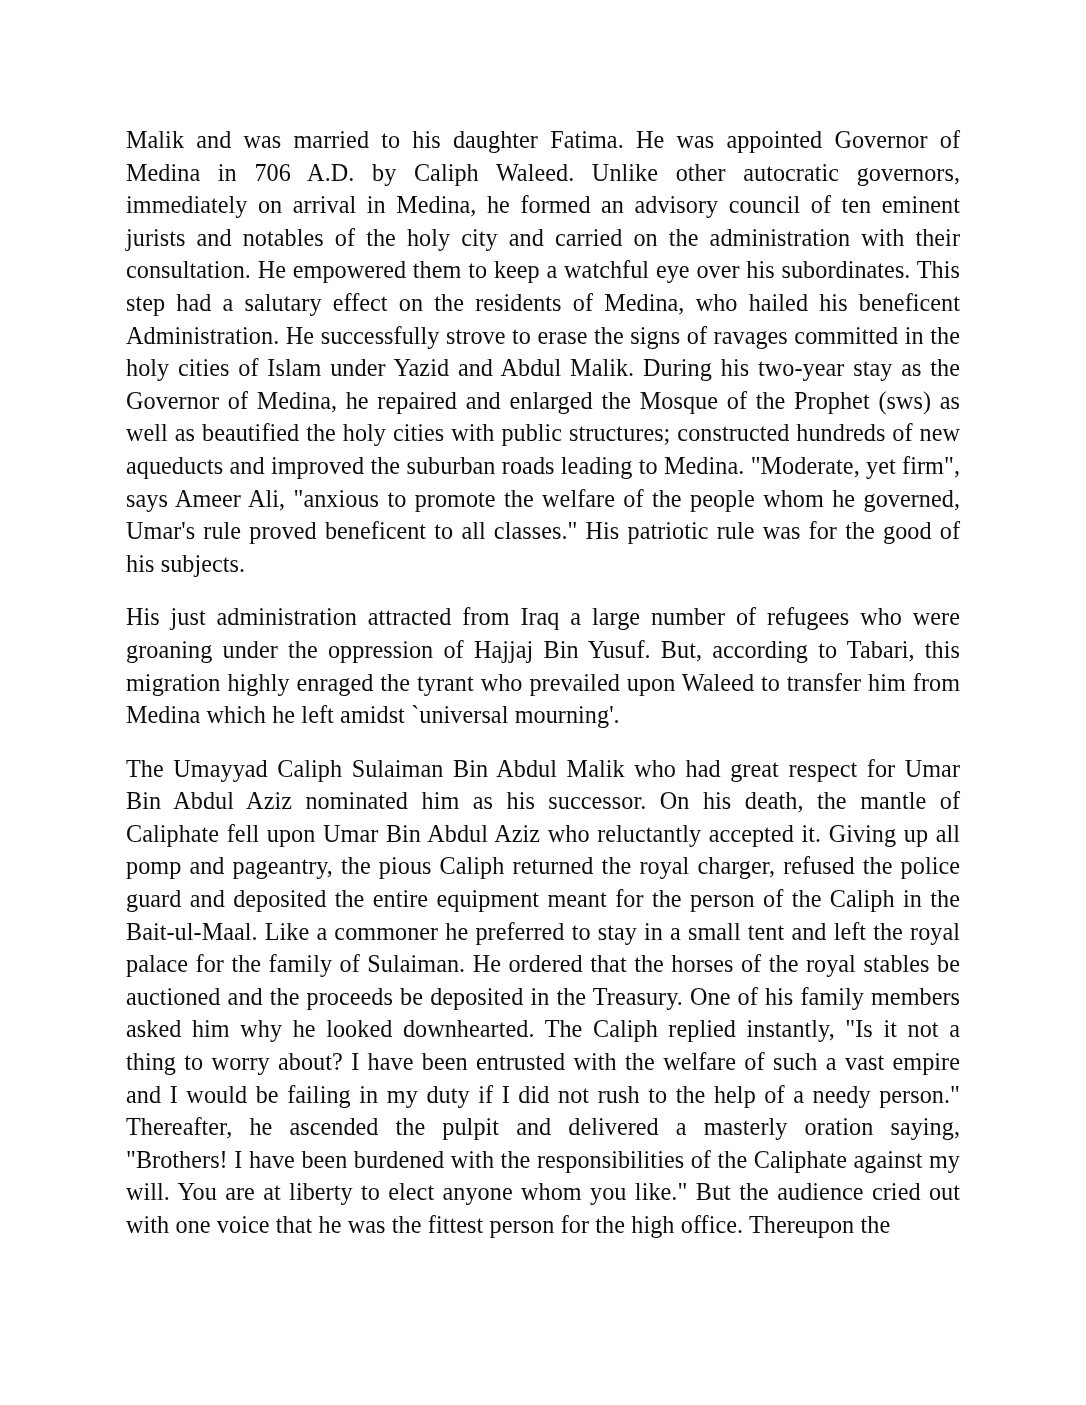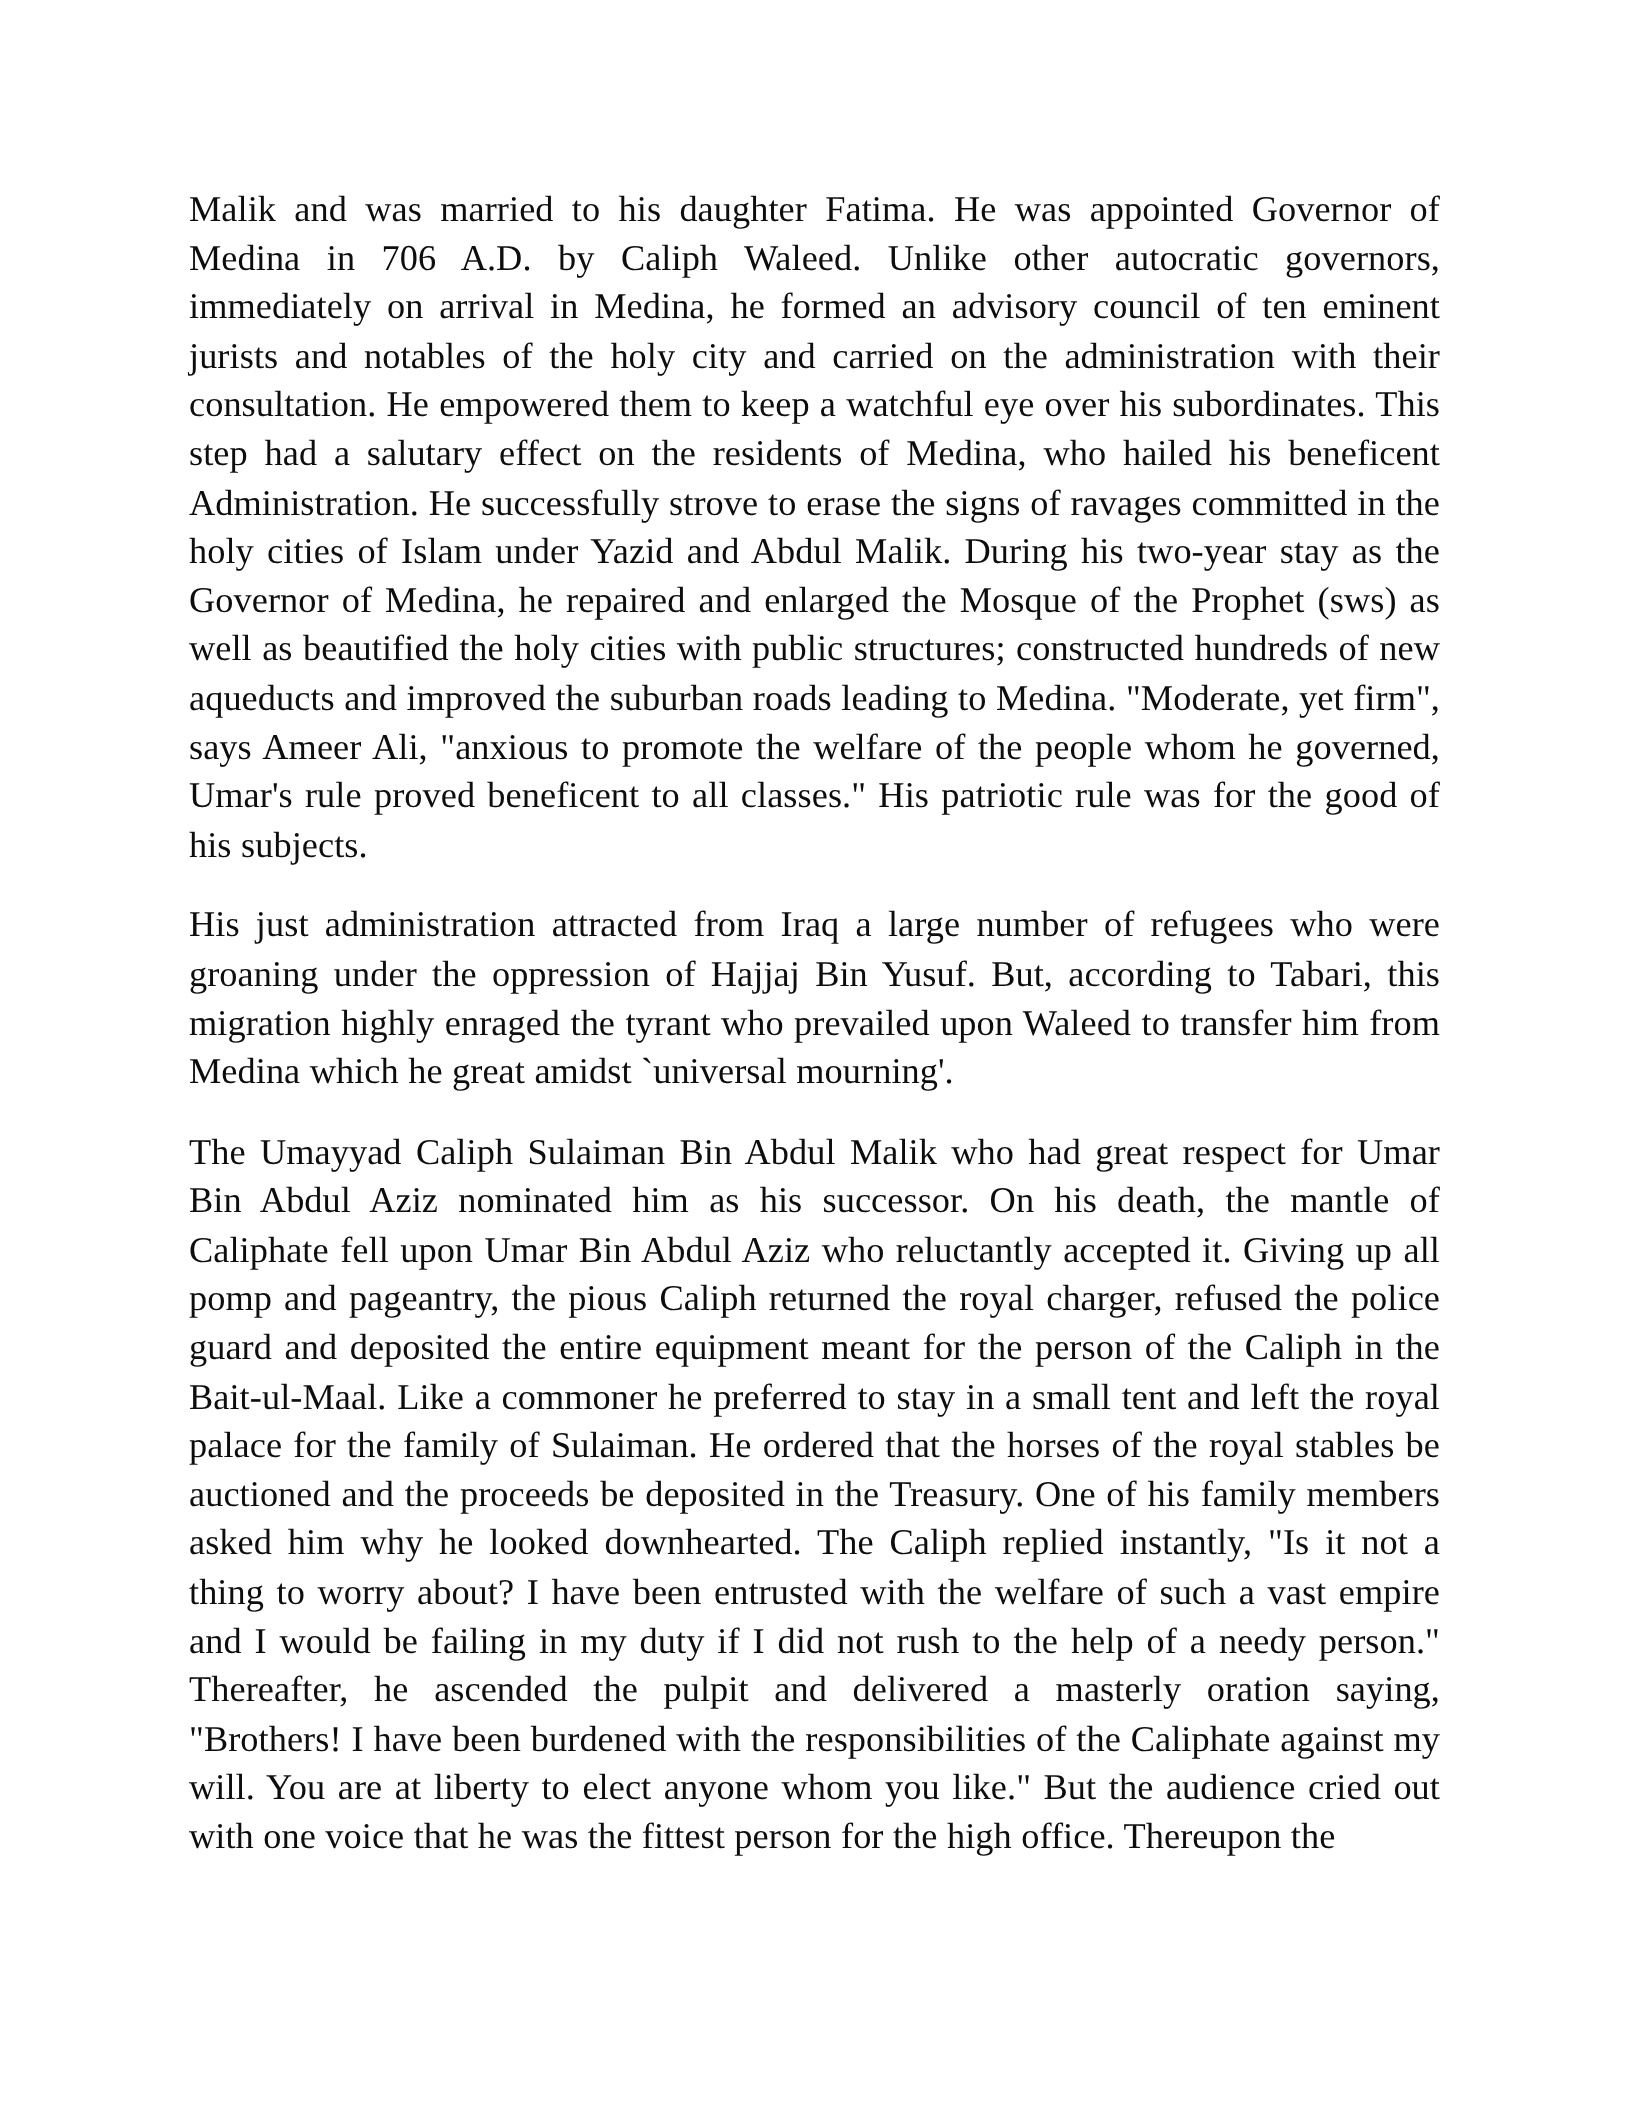--- a/index.html
+++ b/index.html
@@ -43,16 +43,16 @@
   p.body-paragraph:last-child {
     margin-bottom: 0;
   }
 </style>
 </head>
 <body>
 
 <div class="page">
   <div class="text-column">
     <p class="body-paragraph">Malik and was married to his daughter Fatima. He was appointed Governor of Medina in 706 A.D. by Caliph Waleed. Unlike other autocratic governors, immediately on arrival in Medina, he formed an advisory council of ten eminent jurists and notables of the holy city and carried on the administration with their consultation. He empowered them to keep a watchful eye over his subordinates. This step had a salutary effect on the residents of Medina, who hailed his beneficent Administration. He successfully strove to erase the signs of ravages committed in the holy cities of Islam under Yazid and Abdul Malik. During his two-year stay as the Governor of Medina, he repaired and enlarged the Mosque of the Prophet (sws) as well as beautified the holy cities with public structures; constructed hundreds of new aqueducts and improved the suburban roads leading to Medina. "Moderate, yet firm", says Ameer Ali, "anxious to promote the welfare of the people whom he governed, Umar's rule proved beneficent to all classes." His patriotic rule was for the good of his subjects.</p>
-    <p class="body-paragraph">His just administration attracted from Iraq a large number of refugees who were groaning under the oppression of Hajjaj Bin Yusuf. But, according to Tabari, this migration highly enraged the tyrant who prevailed upon Waleed to transfer him from Medina which he great amidst `universal mourning'.</p>
+    <p class="body-paragraph">His just administration attracted from Iraq a large number of refugees who were groaning under the oppression of Hajjaj Bin Yusuf. But, according to Tabari, this migration highly enraged the tyrant who prevailed upon Waleed to transfer him from Medina which he left amidst `universal mourning'.</p>
     <p class="body-paragraph">The Umayyad Caliph Sulaiman Bin Abdul Malik who had great respect for Umar Bin Abdul Aziz nominated him as his successor. On his death, the mantle of Caliphate fell upon Umar Bin Abdul Aziz who reluctantly accepted it. Giving up all pomp and pageantry, the pious Caliph returned the royal charger, refused the police guard and deposited the entire equipment meant for the person of the Caliph in the Bait-ul-Maal. Like a commoner he preferred to stay in a small tent and left the royal palace for the family of Sulaiman. He ordered that the horses of the royal stables be auctioned and the proceeds be deposited in the Treasury. One of his family members asked him why he looked downhearted. The Caliph replied instantly, "Is it not a thing to worry about? I have been entrusted with the welfare of such a vast empire and I would be failing in my duty if I did not rush to the help of a needy person." Thereafter, he ascended the pulpit and delivered a masterly oration saying, "Brothers! I have been burdened with the responsibilities of the Caliphate against my will. You are at liberty to elect anyone whom you like." But the audience cried out with one voice that he was the fittest person for the high office. Thereupon the</p>
   </div>
 </div>
 
 </body></html>

